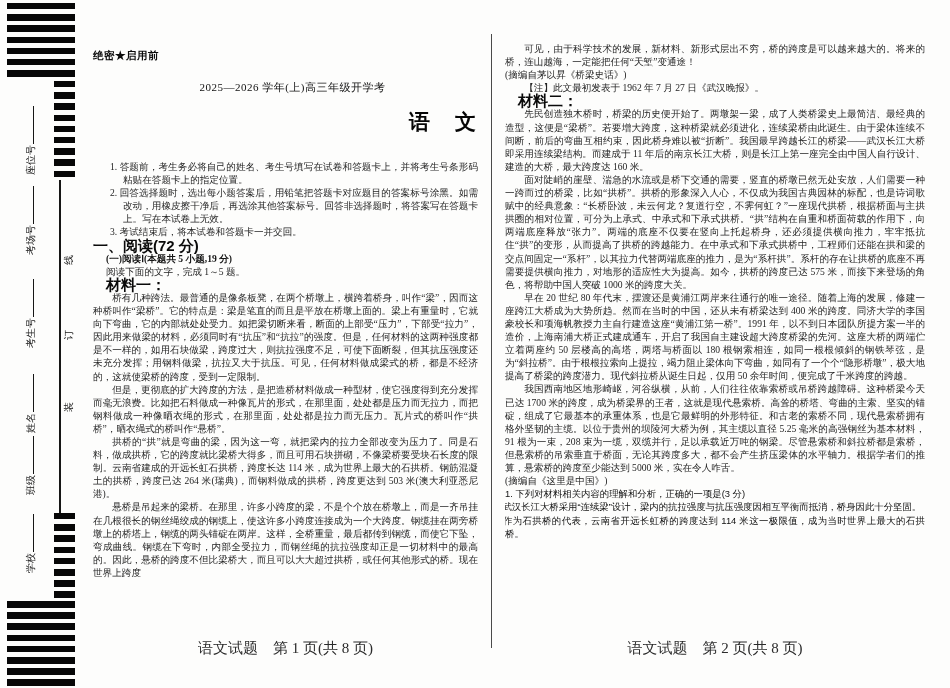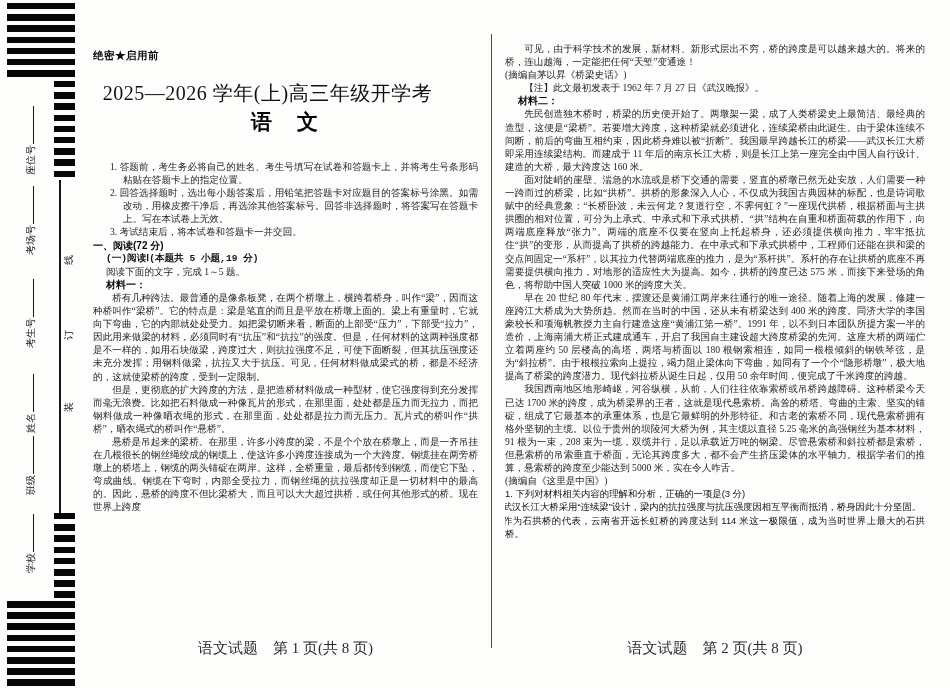--- a/index.html
+++ b/index.html
@@ -16,31 +16,31 @@
   .binding-char{position:absolute;left:62px;width:14px;height:14px;font-size:10px;line-height:14px;
                 text-align:center;color:#161616;transform:rotate(-90deg);}
   
   .side-field{position:absolute;font-size:10px;color:#161616;white-space:nowrap;transform:rotate(-90deg);transform-origin:center;}
   .side-field .blank{display:inline-block;width:38px;height:4px;border-bottom:1px solid #161616;margin-left:1px;}
   .w3{width:76px;} .w2{width:64px;}
   .security{position:absolute;left:93px;top:49px;font-family:"Liberation Sans",sans-serif;
             font-weight:bold;font-size:10.5px;letter-spacing:0.5px;color:#0c0c0c;}
   
   .divider{position:absolute;left:491px;top:34px;width:1px;height:614px;background:#4a4a4a;}
-  .exam-title{position:absolute;left:75px;top:80px;width:385px;text-align:center;font-size:20px;
+  .exam-title{position:absolute;left:100px;top:80px;width:385px;text-align:center;font-size:11px;
               letter-spacing:0.5px;color:#111;}
-  .subject{position:absolute;left:93px;top:108px;width:385px;text-align:center;font-size:21px;
+  .subject{position:absolute;left:93px;top:108px;width:385px;text-align:right;font-size:21px;
            font-weight:bold;letter-spacing:2px;color:#050505;}
   .flow1{position:absolute;left:93px;top:160px;width:385px;height:474px;overflow:hidden;
          font-size:9.6px;line-height:13.1px;text-align:justify;}
   .flow2{position:absolute;left:505px;top:42px;width:420px;height:594px;overflow:hidden;
          font-size:9.6px;line-height:13.1px;text-align:justify;}
   .flow1 p,.flow2 p{margin:0;padding:0;}
-  .h-sans{font-family:"Liberation Sans",sans-serif;font-weight:bold;font-size:10px;color:#0a0a0a;}
-  .h-semibold{font-weight:bold;color:#151515;font-family:Liberation Mono, monospace;}
+  .h-sans{font-family:"Liberation Sans",sans-serif;font-weight:bold;font-size:15px;color:#0a0a0a;}
+  .h-semibold{font-weight:bold;color:#151515;}
   .indent-1{text-indent:13px;}
   .indent-2{text-indent:2em;}
   .notices{margin:0 0 0 30px;}
   .notice-item{text-indent:-13px;}
   .src{}
   .q{font-family:"Liberation Sans",sans-serif;font-weight:normal;font-size:9.4px;color:#101010;line-height:13.2px;}
   .q-option{margin-left:27px;text-indent:-14px;}
   .footer{position:absolute;width:385px;text-align:center;font-size:15px;color:#2b2b2b;}
   .footer-1{left:93px;top:639px;}
   .footer-2{left:505px;top:639px;width:420px;}
@@ -78,20 +78,21 @@
       <p class="notice-item">1. 答题前，考生务必将自己的姓名、考生号填写在试卷和答题卡上，并将考生号条形码粘贴在答题卡上的指定位置。</p>
       <p class="notice-item">2. 回答选择题时，选出每小题答案后，用铅笔把答题卡对应题目的答案标号涂黑。如需改动，用橡皮擦干净后，再选涂其他答案标号。回答非选择题时，将答案写在答题卡上。写在本试卷上无效。</p>
       <p class="notice-item">3. 考试结束后，将本试卷和答题卡一并交回。</p>
     </div>
     <p class="h-sans">一、阅读(72 分)</p>
     <p class="h-semibold indent-1">(一)阅读Ⅰ(本题共 5 小题,19 分)</p>
     <p class="indent-1">阅读下面的文字，完成 1～5 题。</p>
     <p class="h-sans indent-1">材料一：</p>
     <p class="indent-2">桥有几种跨法。最普通的是像条板凳，在两个桥墩上，横跨着桥身，叫作“梁”，因而这种桥叫作“梁桥”。它的特点是：梁是笔直的而且是平放在桥墩上面的。梁上有重量时，它就向下弯曲，它的内部就处处受力。如把梁切断来看，断面的上部受“压力”，下部受“拉力”，因此用来做梁的材料，必须同时有“抗压”和“抗拉”的强度。但是，任何材料的这两种强度都是不一样的，如用石块做梁，跨度过大，则抗拉强度不足，可使下面断裂，但其抗压强度还未充分发挥；用钢料做梁，抗拉又大于抗压。可见，任何材料做成梁式的桥，都是不经济的，这就使梁桥的跨度，受到一定限制。</p>
     <p class="indent-2">但是，更彻底的扩大跨度的方法，是把造桥材料做成一种型材，使它强度得到充分发挥而毫无浪费。比如把石料做成一种像瓦片的形式，在那里面，处处都是压力而无拉力，而把钢料做成一种像晒衣绳的形式，在那里面，处处都是拉力而无压力。瓦片式的桥叫作“拱桥”，晒衣绳式的桥叫作“悬桥”。</p>
+    <p class="indent-2">拱桥的“拱”就是弯曲的梁，因为这一弯，就把梁内的拉力全部改变为压力了。同是石料，做成拱桥，它的跨度就比梁桥大得多，而且可用石块拼砌，不像梁桥要受块石长度的限制。云南省建成的开远长虹石拱桥，跨度长达 114 米，成为世界上最大的石拱桥。钢筋混凝土的拱桥，跨度已达 264 米(瑞典)，而钢料做成的拱桥，跨度更达到 503 米(澳大利亚悉尼港)。</p>
     <p class="indent-2">悬桥是吊起来的梁桥。在那里，许多小跨度的梁，不是个个放在桥墩上，而是一齐吊挂在几根很长的钢丝绳绞成的钢缆上，使这许多小跨度连接成为一个大跨度。钢缆挂在两旁桥墩上的桥塔上，钢缆的两头锚碇在两岸。这样，全桥重量，最后都传到钢缆，而使它下坠，弯成曲线。钢缆在下弯时，内部全受拉力，而钢丝绳的抗拉强度却正是一切材料中的最高的。因此，悬桥的跨度不但比梁桥大，而且可以大大超过拱桥，或任何其他形式的桥。现在世界上跨度</p>
   </div>
   <div class="footer footer-1">语文试题　第 1 页(共 8 页)</div>
 
   <div class="flow2">
     <p class="indent-2">可见，由于科学技术的发展，新材料、新形式层出不穷，桥的跨度是可以越来越大的。将来的桥，连山越海，一定能把任何“天堑”变通途！</p>
     <p class="src">(摘编自茅以昇《桥梁史话》)</p>
     <p class="indent-2">【注】此文最初发表于 1962 年 7 月 27 日《武汉晚报》。</p>
     <p class="h-sans indent-1">材料二：</p>
     <p class="indent-2">先民创造独木桥时，桥梁的历史便开始了。两墩架一梁，成了人类桥梁史上最简洁、最经典的造型，这便是“梁桥”。若要增大跨度，这种桥梁就必须进化，连续梁桥由此诞生。由于梁体连续不间断，前后的弯曲互相约束，因此桥身难以被“折断”。我国最早跨越长江的桥梁——武汉长江大桥即采用连续梁结构。而建成于 11 年后的南京长江大桥，则是长江上第一座完全由中国人自行设计、建造的大桥，最大跨度达 160 米。</p>

